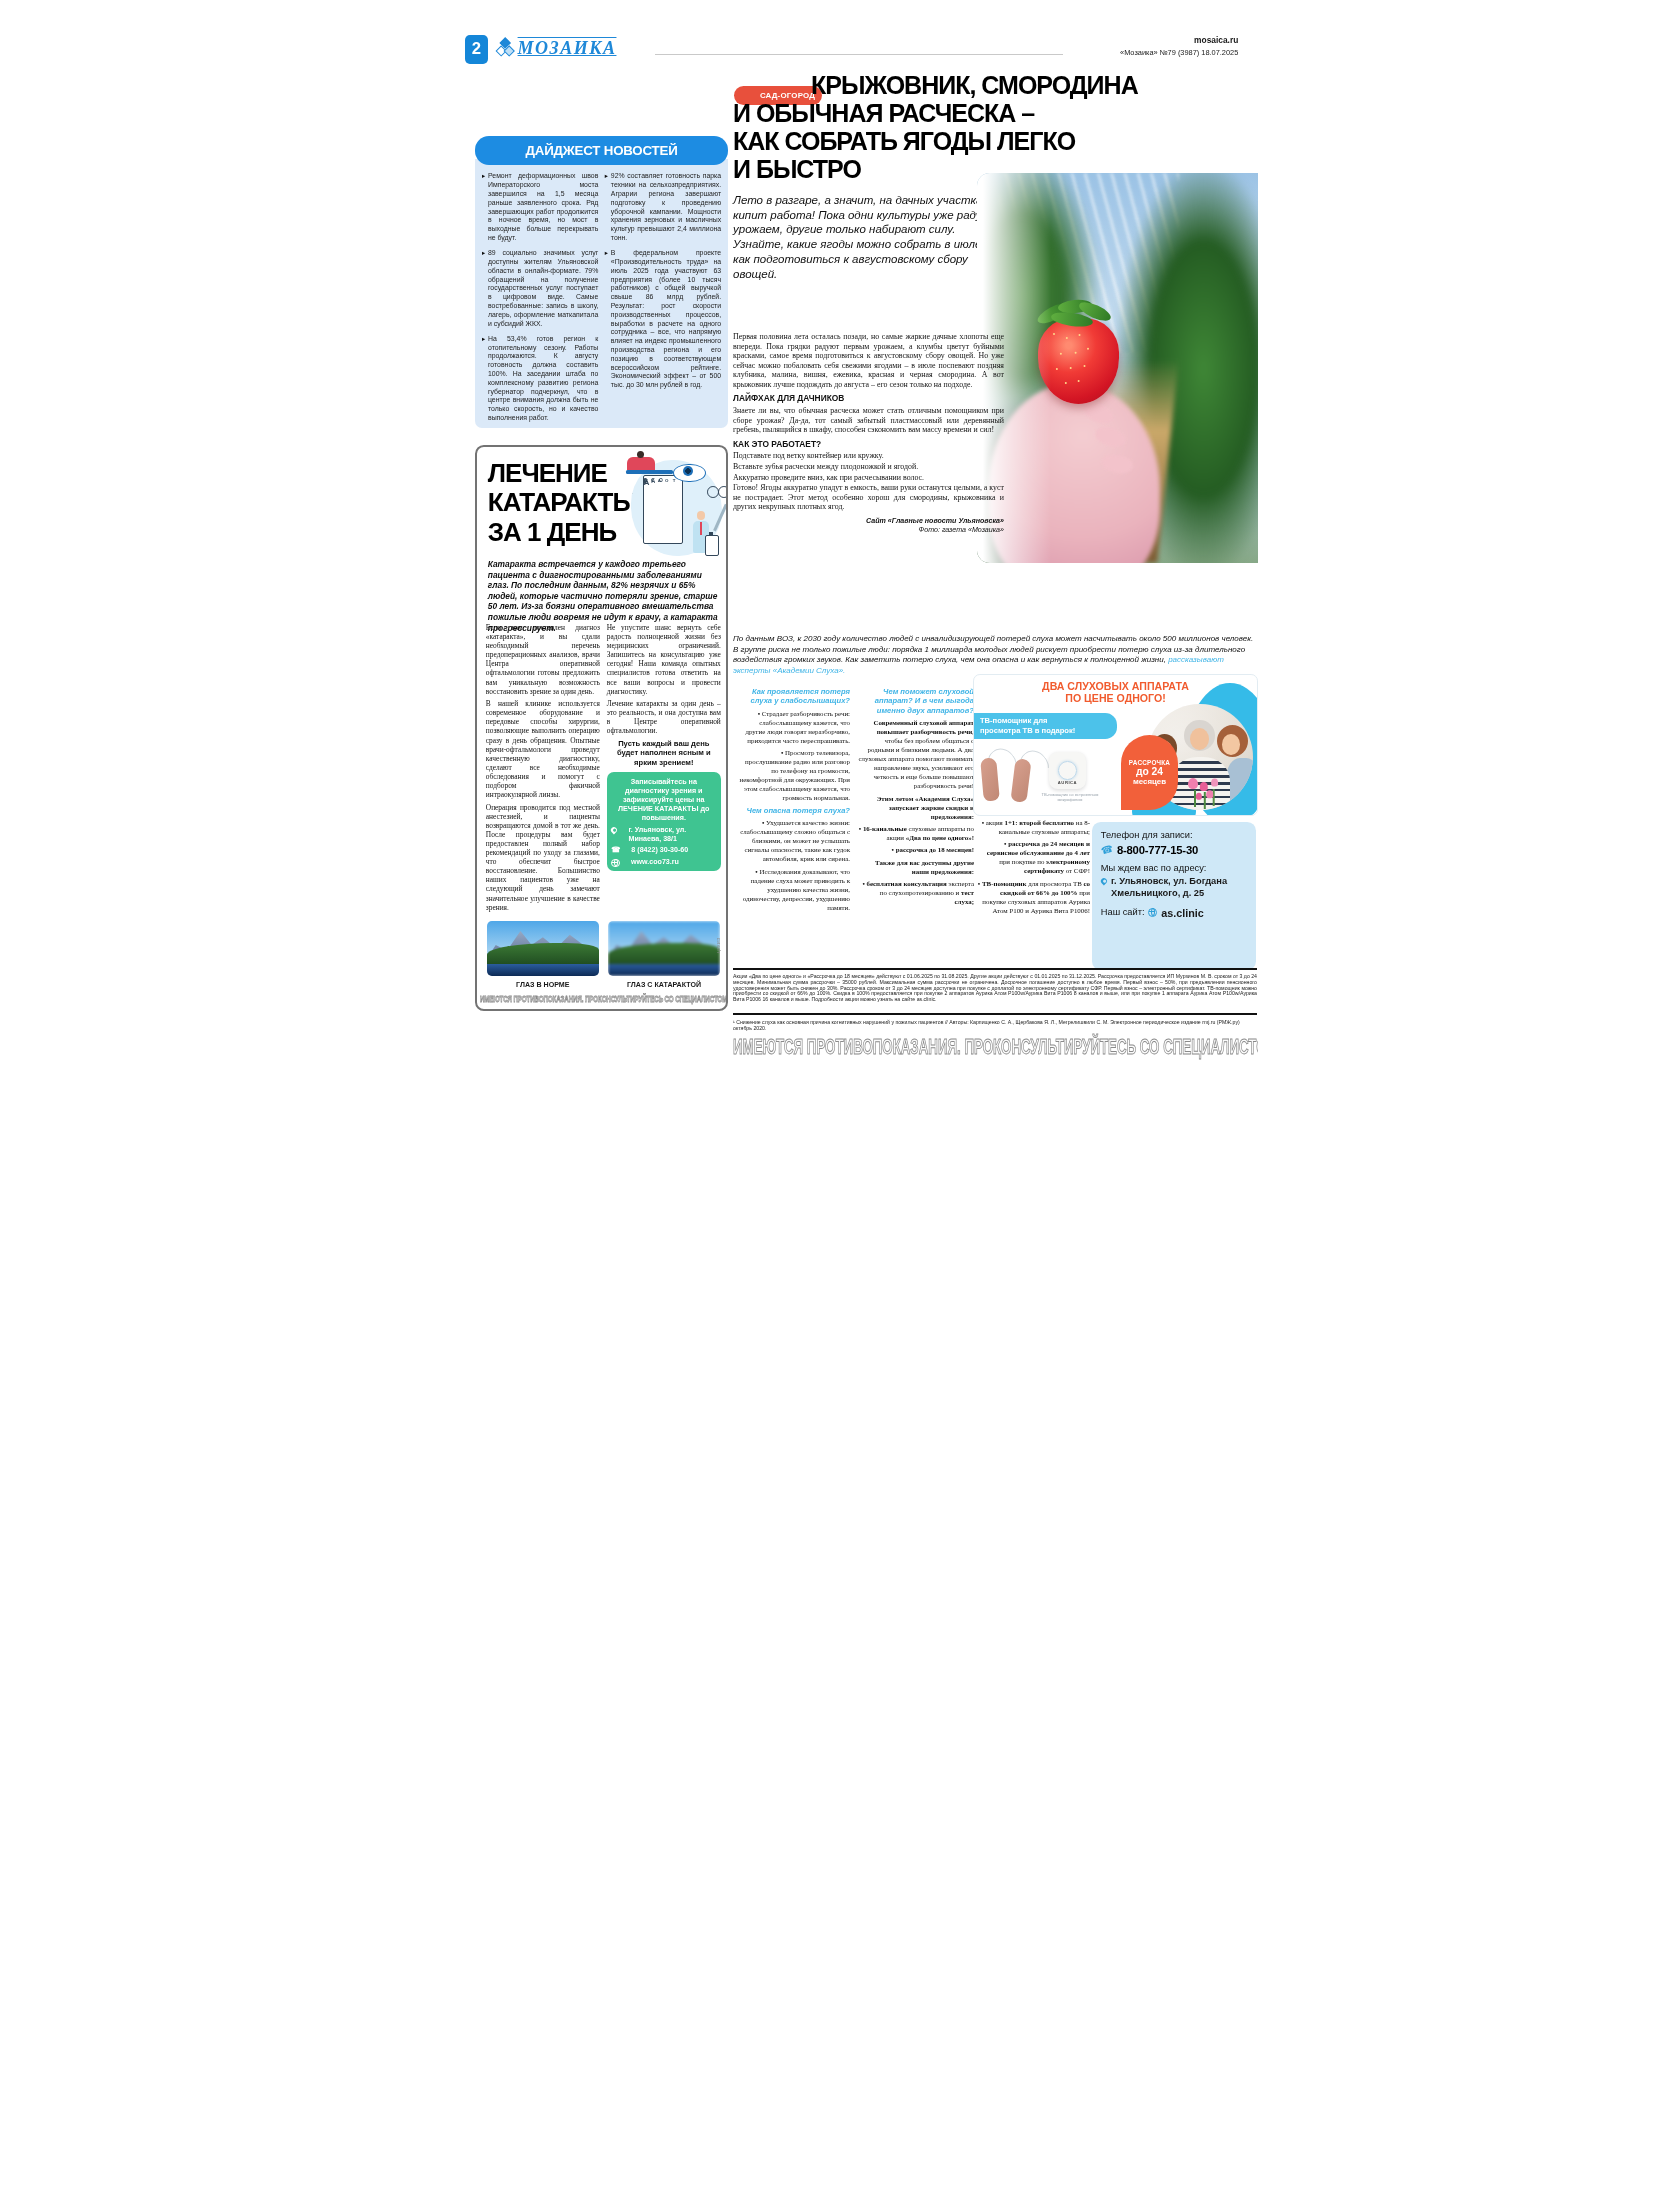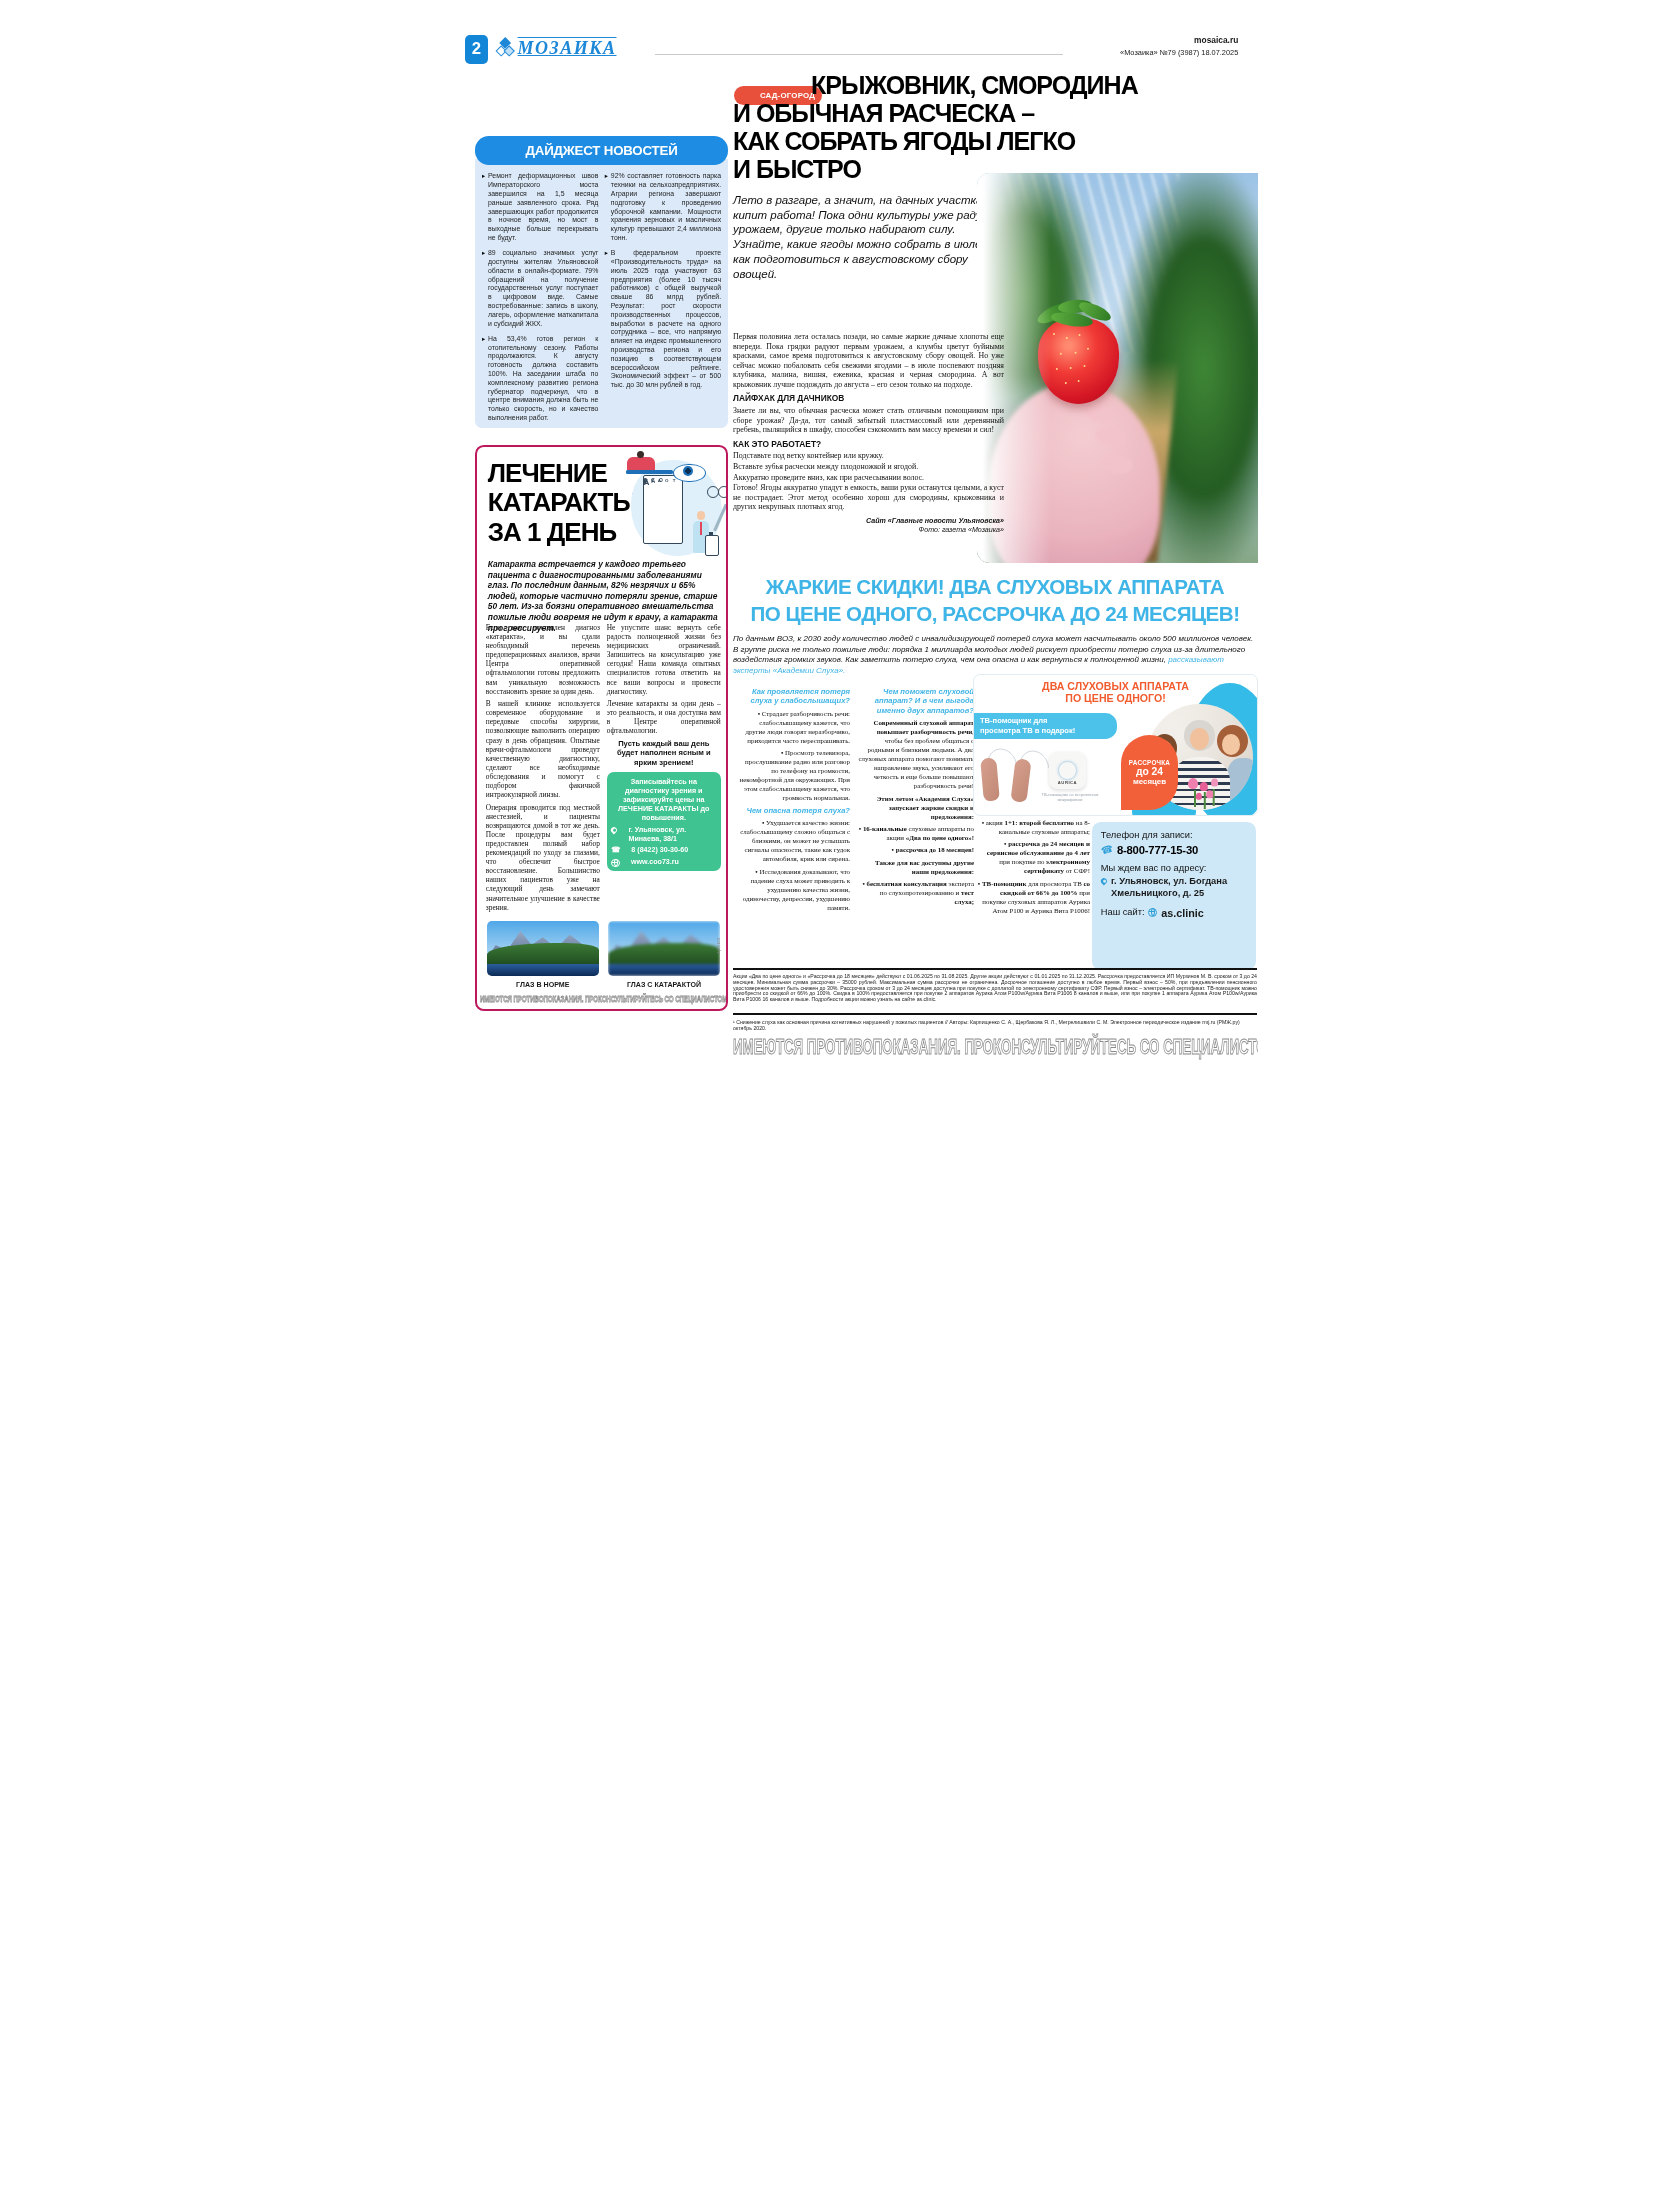--- a/index.html
+++ b/index.html
@@ -70,21 +70,21 @@
             box-shadow:12.8px 3.9px #ffd98a,25.5px 1px #ffd98a,6.9px 19.7px #ffd98a,21.6px 18.7px #ffd98a,34px 14.7px #ffd98a,
                        2.9px 35px #ffd98a,16.7px 34px #ffd98a,30.5px 32px #ffd98a,11.8px 49px #ffd98a,24.6px 47px #ffd98a;}
   .ph-leaf{width:34px;height:12.8px;background:linear-gradient(90deg,#5fae3f,#2f7a26);border-radius:50%;}
   .lf1{left:59px;top:134px;transform:rotate(-28deg);}
   .lf2{left:81px;top:127px;transform:rotate(-5deg);}
   .lf3{left:101px;top:132px;transform:rotate(24deg);}
   .lf4{left:74px;top:140px;transform:rotate(8deg);width:42px;}
   .ph-fade{left:0;top:0;width:74px;height:100%;background:linear-gradient(90deg,#fff 8%,rgba(255,255,255,0));}
 
   
-  .cat{left:56px;top:445px;width:253px;height:566px;border:2px solid #be185d;border-radius:8.8px;background:#fff;
+  .cat{left:56px;top:445px;width:253px;height:566px;border:2px solid #737373;border-radius:8.8px;background:#fff;
        box-sizing:border-box;overflow:hidden;}
   .cat div{box-sizing:border-box;}
   .cat-title{position:absolute;left:10.8px;top:11.8px;font-size:26px;line-height:29.5px;font-weight:bold;letter-spacing:-1px;color:#000;}
   .cat-art{position:absolute;right:3.9px;top:8.8px;width:96px;height:101px;}
   .cat-art *{position:absolute;}
   .ca-blob{right:0;top:3.9px;width:91px;height:96px;background:#dff0fa;border-radius:46% 54% 48% 52%;}
   .ca-chart{left:16.7px;top:19.7px;width:38px;height:65px;background:#fff;border:1px solid #33475a;border-radius:2px;
             text-align:center;color:#33475a;font-weight:bold;padding-top:2px;}
   .ca-chart i{display:block;font-style:normal;letter-spacing:1.5px;}
   .ca-eye{left:47px;top:7.9px;width:30.5px;height:16.7px;background:#fff;border:1.5px solid #1d6fb8;border-radius:50%;}
@@ -367,24 +367,20 @@
             <div class="sc-water"></div>
           </div>
       </div>
     </div>
     <div class="cat-cap cap1">ГЛАЗ В НОРМЕ</div>
     <div class="cat-cap cap2">ГЛАЗ С КАТАРАКТОЙ</div>
     <div class="cat-code">Ц29163</div>
     <div class="cat-disc">ИМЕЮТСЯ ПРОТИВОПОКАЗАНИЯ. ПРОКОНСУЛЬТИРУЙТЕСЬ СО СПЕЦИАЛИСТОМ</div>
   </div>
 
-  <div class="abs h-title">
-    <span style="display:block">ЖАРКИЕ СКИДКИ! ДВА СЛУХОВЫХ АППАРАТА</span>
-    <span style="display:block">ПО ЦЕНЕ ОДНОГО, РАССРОЧКА ДО 24 МЕСЯЦЕВ!</span>
-  </div>
   <div class="abs h-lead">
     <span>По данным ВОЗ, к 2030 году количество людей с инвалидизирующей потерей слуха может насчитывать около 500 миллионов человек. В группе риска не только пожилые люди: порядка 1 миллиарда молодых людей рискует приобрести потерю слуха из-за длительного воздействия громких звуков. Как заметить потерю слуха, чем она опасна и как вернуться к полноценной жизни,</span><span class="acc"> рассказывают эксперты «Академии Слуха».</span>
   </div>
 
   <div class="abs h-col hc1">
     <p class="h-q">Как проявляется потеря слуха у слабослышащих?</p>
     <p class="bullet">Страдает разборчивость речи: слабослышащему кажется, что другие люди говорят неразборчиво, приходится часто переспрашивать.</p>
     <p class="bullet">Просмотр телевизора, прослушивание радио или разговор по телефону на громкости, некомфортной для окружающих. При этом слабослышащему кажется, что громкость нормальная.</p>
     <p class="h-q">Чем опасна потеря слуха?</p>
     <p class="bullet">Ухудшается качество жизни: слабослышащему сложно общаться с близкими, он может не услышать сигналы опасности, такие как гудок автомобиля, крик или сирена.</p>

